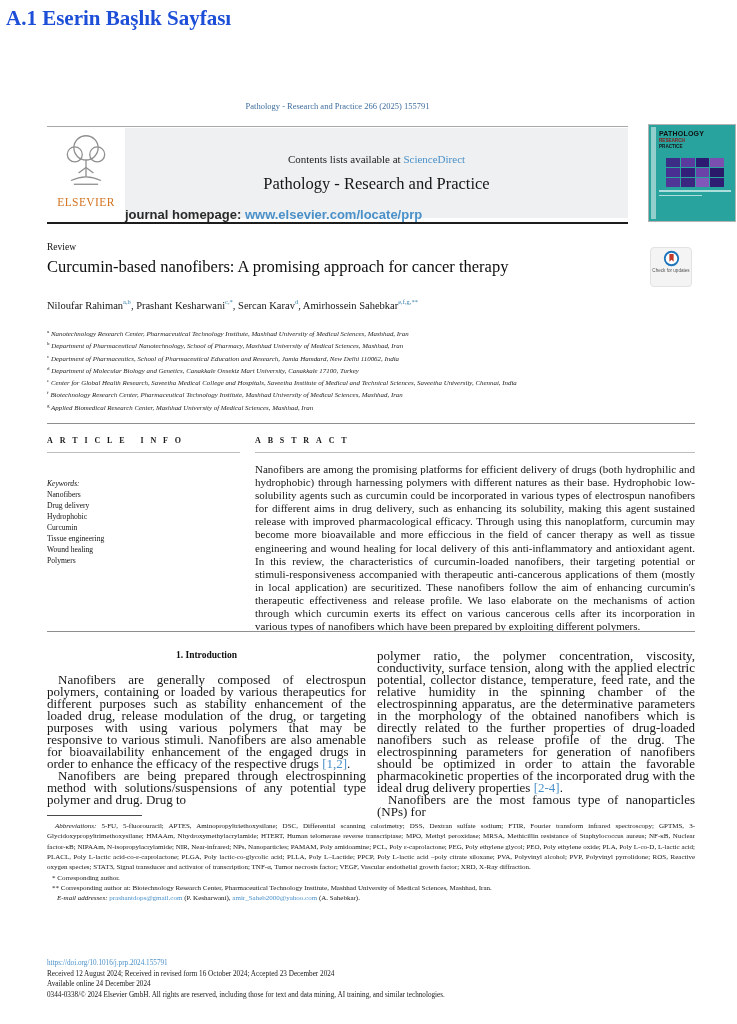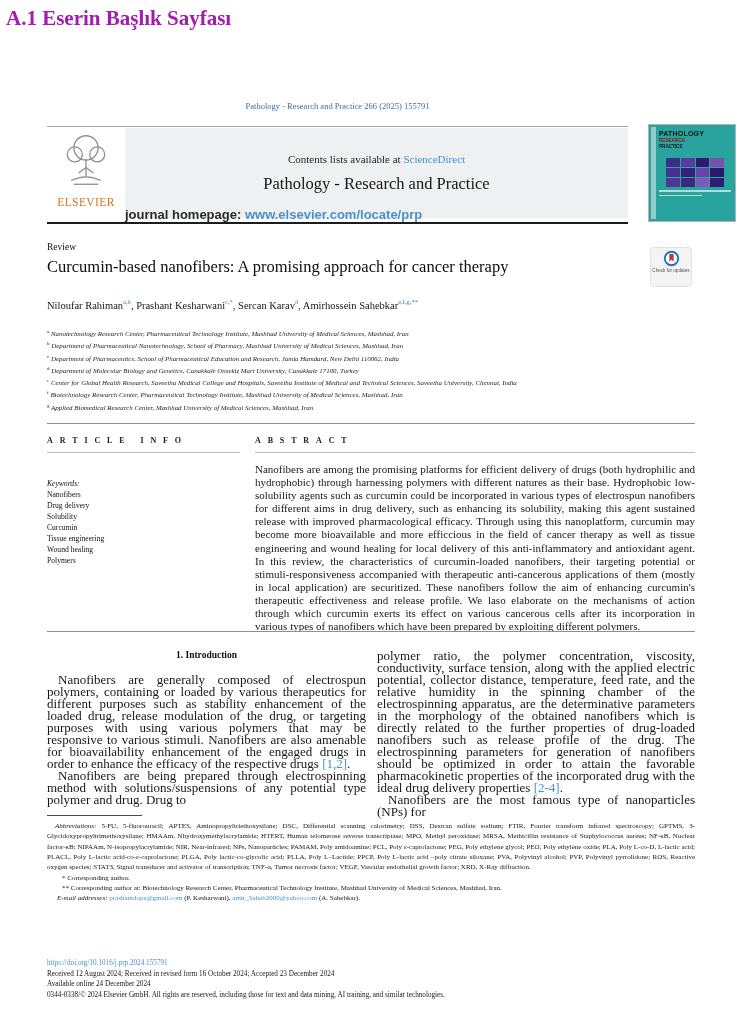--- a/index.html
+++ b/index.html
@@ -1,20 +1,20 @@
 <!DOCTYPE html>
 <html><head>
 <meta charset="utf-8">
 <style>
   * { margin:0; padding:0; box-sizing:border-box; }
   html,body { width:737px; height:1024px; background:#ffffff; overflow:hidden;
               font-family:"Liberation Serif", serif; color:#111; }
   .abs { position:absolute; }
 
-  .doc-heading { left:6px; top:6px; font-size:21px; font-weight:bold; color:#a21caf; }
+  .doc-heading { left:6px; top:6px; font-size:21px; font-weight:bold; color:#1d4ed8; }
 
   .citation { left:47px; top:101px; width:581px; text-align:center; font-size:8.5px; color:#3f6e9e; }
 
   .banner-top-line { left:47px; top:126px; width:581px; border-top:1px solid #a8a8a8; }
   .banner-gray { left:125px; top:128px; width:503px; height:90px; background:#eef0f1; }
   .contents-line { margin-top:25px; text-align:center; font-size:11px; color:#1d1d1d; }
   .journal-name { margin-top:9px; text-align:center; font-size:16.5px; color:#161616; }
   .homepage-line { margin-top:13px; text-align:left; font-size:13px; color:#2a2a2a;
                    font-family:"Liberation Sans", sans-serif; font-weight:600; }
   .link { color:#4a90c9; text-decoration:none; cursor:pointer; }
@@ -69,21 +69,21 @@
   .sec-head { font-size:9.5px; font-weight:bold;text-align:center; }
   .body-para { font-size:13px; line-height:12px; text-align:justify; color:#161616; }
   .indent { text-indent:11px; }
   .mt { margin-top:14px; }
   .ref-link { color:#4a90c9; cursor:pointer;margin-top:16px; }
 
   .footnote-sep { left:47px; top:815px; width:95px; border-top:1px solid #4a4a4a; }
 
   .footnotes { left:47px; top:821px; width:648px; font-size:7px; line-height:10.35px; color:#161616; }
   .abbrev-para { text-align:justify; text-indent:8px; }
-  .corr-line { text-indent:5px;margin-left:10px; }
+  .corr-line { text-indent:5px; }
   .email-line { text-indent:10px; }
   .ital { font-style:italic; }
 
   .footer-block { left:47px; top:958px; width:648px; font-size:7.2px; line-height:10.6px; color:#161616; }
 </style>
 </head>
 <body>
 
 <div class="abs doc-heading">A.1 Eserin Başlık Sayfası</div>
 
@@ -175,21 +175,21 @@
 </div>
 
 <div class="abs rule-thin-1"></div>
 
 <div class="abs info-col">
   <div class="col-head">A R T I C L E   I N F O</div>
   <div class="col-head-line"></div>
   <div class="kw-label">Keywords:</div>
   <div class="kw-item">Nanofibers</div>
   <div class="kw-item">Drug delivery</div>
-  <div class="kw-item">Solubility</div>
+  <div class="kw-item">Hydrophobic</div>
   <div class="kw-item">Curcumin</div>
   <div class="kw-item">Tissue engineering</div>
   <div class="kw-item">Wound healing</div>
   <div class="kw-item">Polymers</div>
 </div>
 
 <div class="abs abstract-col">
   <div class="col-head">A B S T R A C T</div>
   <div class="col-head-line"></div>
   <div class="abstract-text">Nanofibers are among the promising platforms for efficient delivery of drugs (both hydrophilic and hydrophobic) through harnessing polymers with different natures as their base. Hydrophobic low-solubility agents such as curcumin could be incorporated in various types of electrospun nanofibers for different aims in drug delivery, such as enhancing its solubility, making this agent sustained release with improved pharmacological efficacy. Through using this nanoplatform, curcumin may become more bioavailable and more efficcious in the field of cancer therapy as well as tissue engineering and wound healing for local delivery of this anti-inflammatory and antioxidant agent. In this review, the characteristics of curcumin-loaded nanofibers, their targeting potential or stimuli-responsiveness accompanied with therapeutic anti-cancerous applications of them (mostly in local application) are securitized. These nanofibers follow the aim of enhancing curcumin's therapeutic effectiveness and release profile. We laso elaborate on the mechanisms of action through which curcumin exerts its effect on various cancerous cells after its incorporation in various types of nanofibers which have been prepared by exploiting different polymers.</div>

